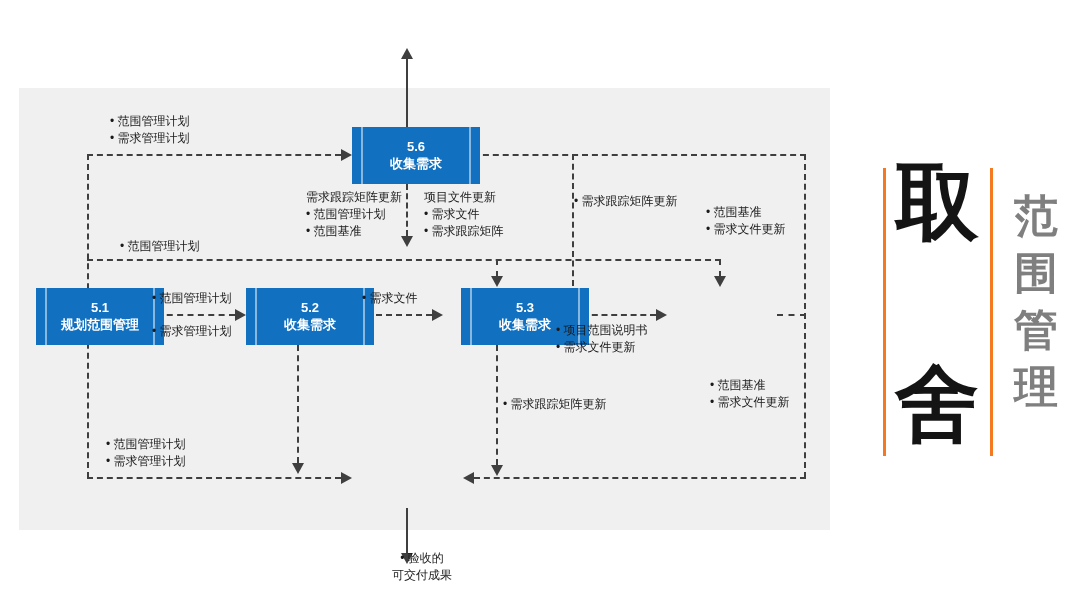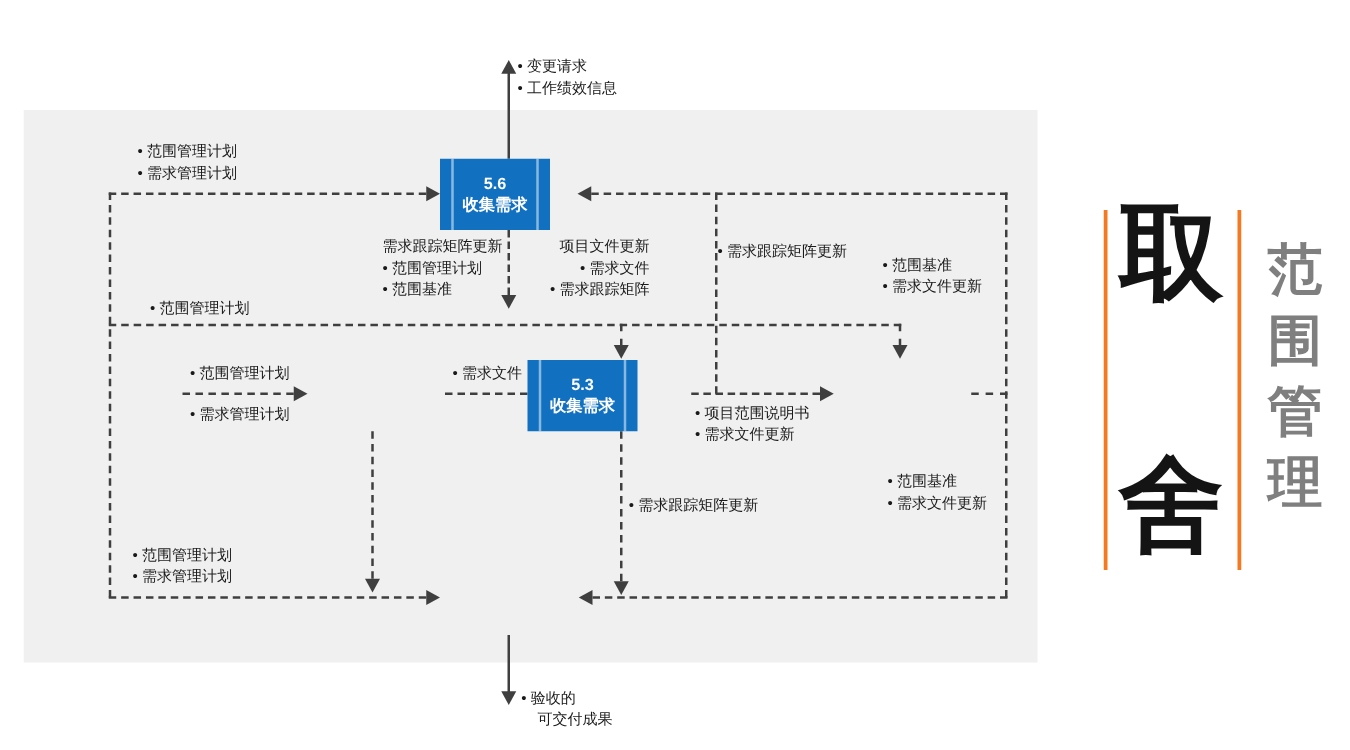--- a/index.html
+++ b/index.html
@@ -18,51 +18,51 @@
 
   
   .ah{position:absolute; width:0; height:0;}
   .ah-r{border-top:6px solid transparent; border-bottom:6px solid transparent; border-left:11px solid #3f3f3f;}
   .ah-l{border-top:6px solid transparent; border-bottom:6px solid transparent; border-right:11px solid #3f3f3f;}
   .ah-d{border-left:6px solid transparent; border-right:6px solid transparent; border-top:11px solid #3f3f3f;}
   .ah-u{border-left:6px solid transparent; border-right:6px solid transparent; border-bottom:11px solid #3f3f3f;}
 
   
   .box{
-    position:absolute; width:88px; height:57px; background:#1170c0; color:#ffffff;
+    position:absolute; width:128px; height:57px; background:#1170c0; color:#ffffff;
     display:flex; flex-direction:column; justify-content:center; align-items:center;
     font-weight:bold; font-size:13px; line-height:1.3; text-align:center;
   }
   .box .band-l{position:absolute; left:9px; top:0; bottom:0; width:2px; background:rgba(255,255,255,0.5);}
   .box .band-r{position:absolute; right:9px; top:0; bottom:0; width:2px; background:rgba(255,255,255,0.5);}
   #b56{left:352px; top:127px;}
   #b51{left:36px;  top:288px;}
   #b52{left:246px; top:288px;}
-  #b53{left:422px; top:288px;}
+  #b53{left:461px; top:288px;}
   #b54{left:667px; top:288px;}
   #b55{left:352px; top:451px;}
 
   
   .lbl{position:absolute; font-size:12px; line-height:1.4; color:#1a1a1a; white-space:nowrap;}
   #L-top-out{left:414px; top:45px;}
   #L-in-top{left:110px; top:113px;}
   #L-pm{left:306px; top:189px;}
-  #L-doc{left:440px; top:189px;text-align:right;}
+  #L-doc{left:424px; top:189px;}
   #L-mid-plan{left:120px; top:238px;}
   #L-rtm-right{left:574px; top:193px;}
   #L-right-top{left:706px; top:204px;}
   #L-a12-top{left:152px; top:290px;}
   #L-a12-bot{left:152px; top:323px;}
   #L-a23{left:362px; top:290px;}
   #L-a34{left:556px; top:322px;}
   #L-b54-out{left:710px; top:377px;}
   #L-rtm-bot{left:503px; top:396px;}
   #L-in-bot{left:106px; top:436px;}
-  #L-accepted{left:417px; top:550px;}
-  #L-accepted .cont{margin-left:13px;}
+  #L-accepted{left:392px; top:550px;text-align:center;}
+  #L-accepted .cont{}
 
   
   #v-left  {left:87px;  top:154px; height:324px;}
   #v-right {left:804px; top:154px; height:324px;}
   #v-573   {left:572px; top:154px; height:161px;}
   #v-56d   {left:406px; top:184px; height:52px;}
   #v-53t   {left:496px; top:259px; height:18px;}
   #v-54t   {left:719px; top:259px; height:18px;}
   #v-53b   {left:496px; top:345px; height:120px;}
   #v-52b   {left:297px; top:345px; height:118px;}
@@ -131,31 +131,39 @@
   <div class="ah ah-r" style="left:341px; top:472px;"></div>
   <div class="ah ah-l" style="left:463px; top:472px;"></div>
   <div class="ah ah-d" style="left:401px; top:553px;"></div>
 
   <div class="box" id="b56">
     <span class="band-l"></span>
     <span class="band-r"></span>
     <div>5.6</div>
     <div>收集需求</div>
   </div>
+  <div class="box" id="b51">
+    <span class="band-l"></span>
+    <span class="band-r"></span>
+    <div>5.1</div>
+    <div>规划范围管理</div>
+  </div>
+  <div class="box" id="b52">
+    <span class="band-l"></span>
+    <span class="band-r"></span>
+    <div>5.2</div>
+    <div>收集需求</div>
+  </div>
   <div class="box" id="b53">
     <span class="band-l"></span>
     <span class="band-r"></span>
     <div>5.3</div>
     <div>收集需求</div>
   </div>
 
-  <div class="lbl" id="L-top-out">
-    <div>• 变更请求</div>
-    <div>• 工作绩效信息</div>
-  </div>
   <div class="lbl" id="L-in-top">
     <div>• 范围管理计划</div>
     <div>• 需求管理计划</div>
   </div>
   <div class="lbl" id="L-pm">
     <div>需求跟踪矩阵更新</div>
     <div>• 范围管理计划</div>
     <div>• 范围基准</div>
   </div>
   <div class="lbl" id="L-doc">

